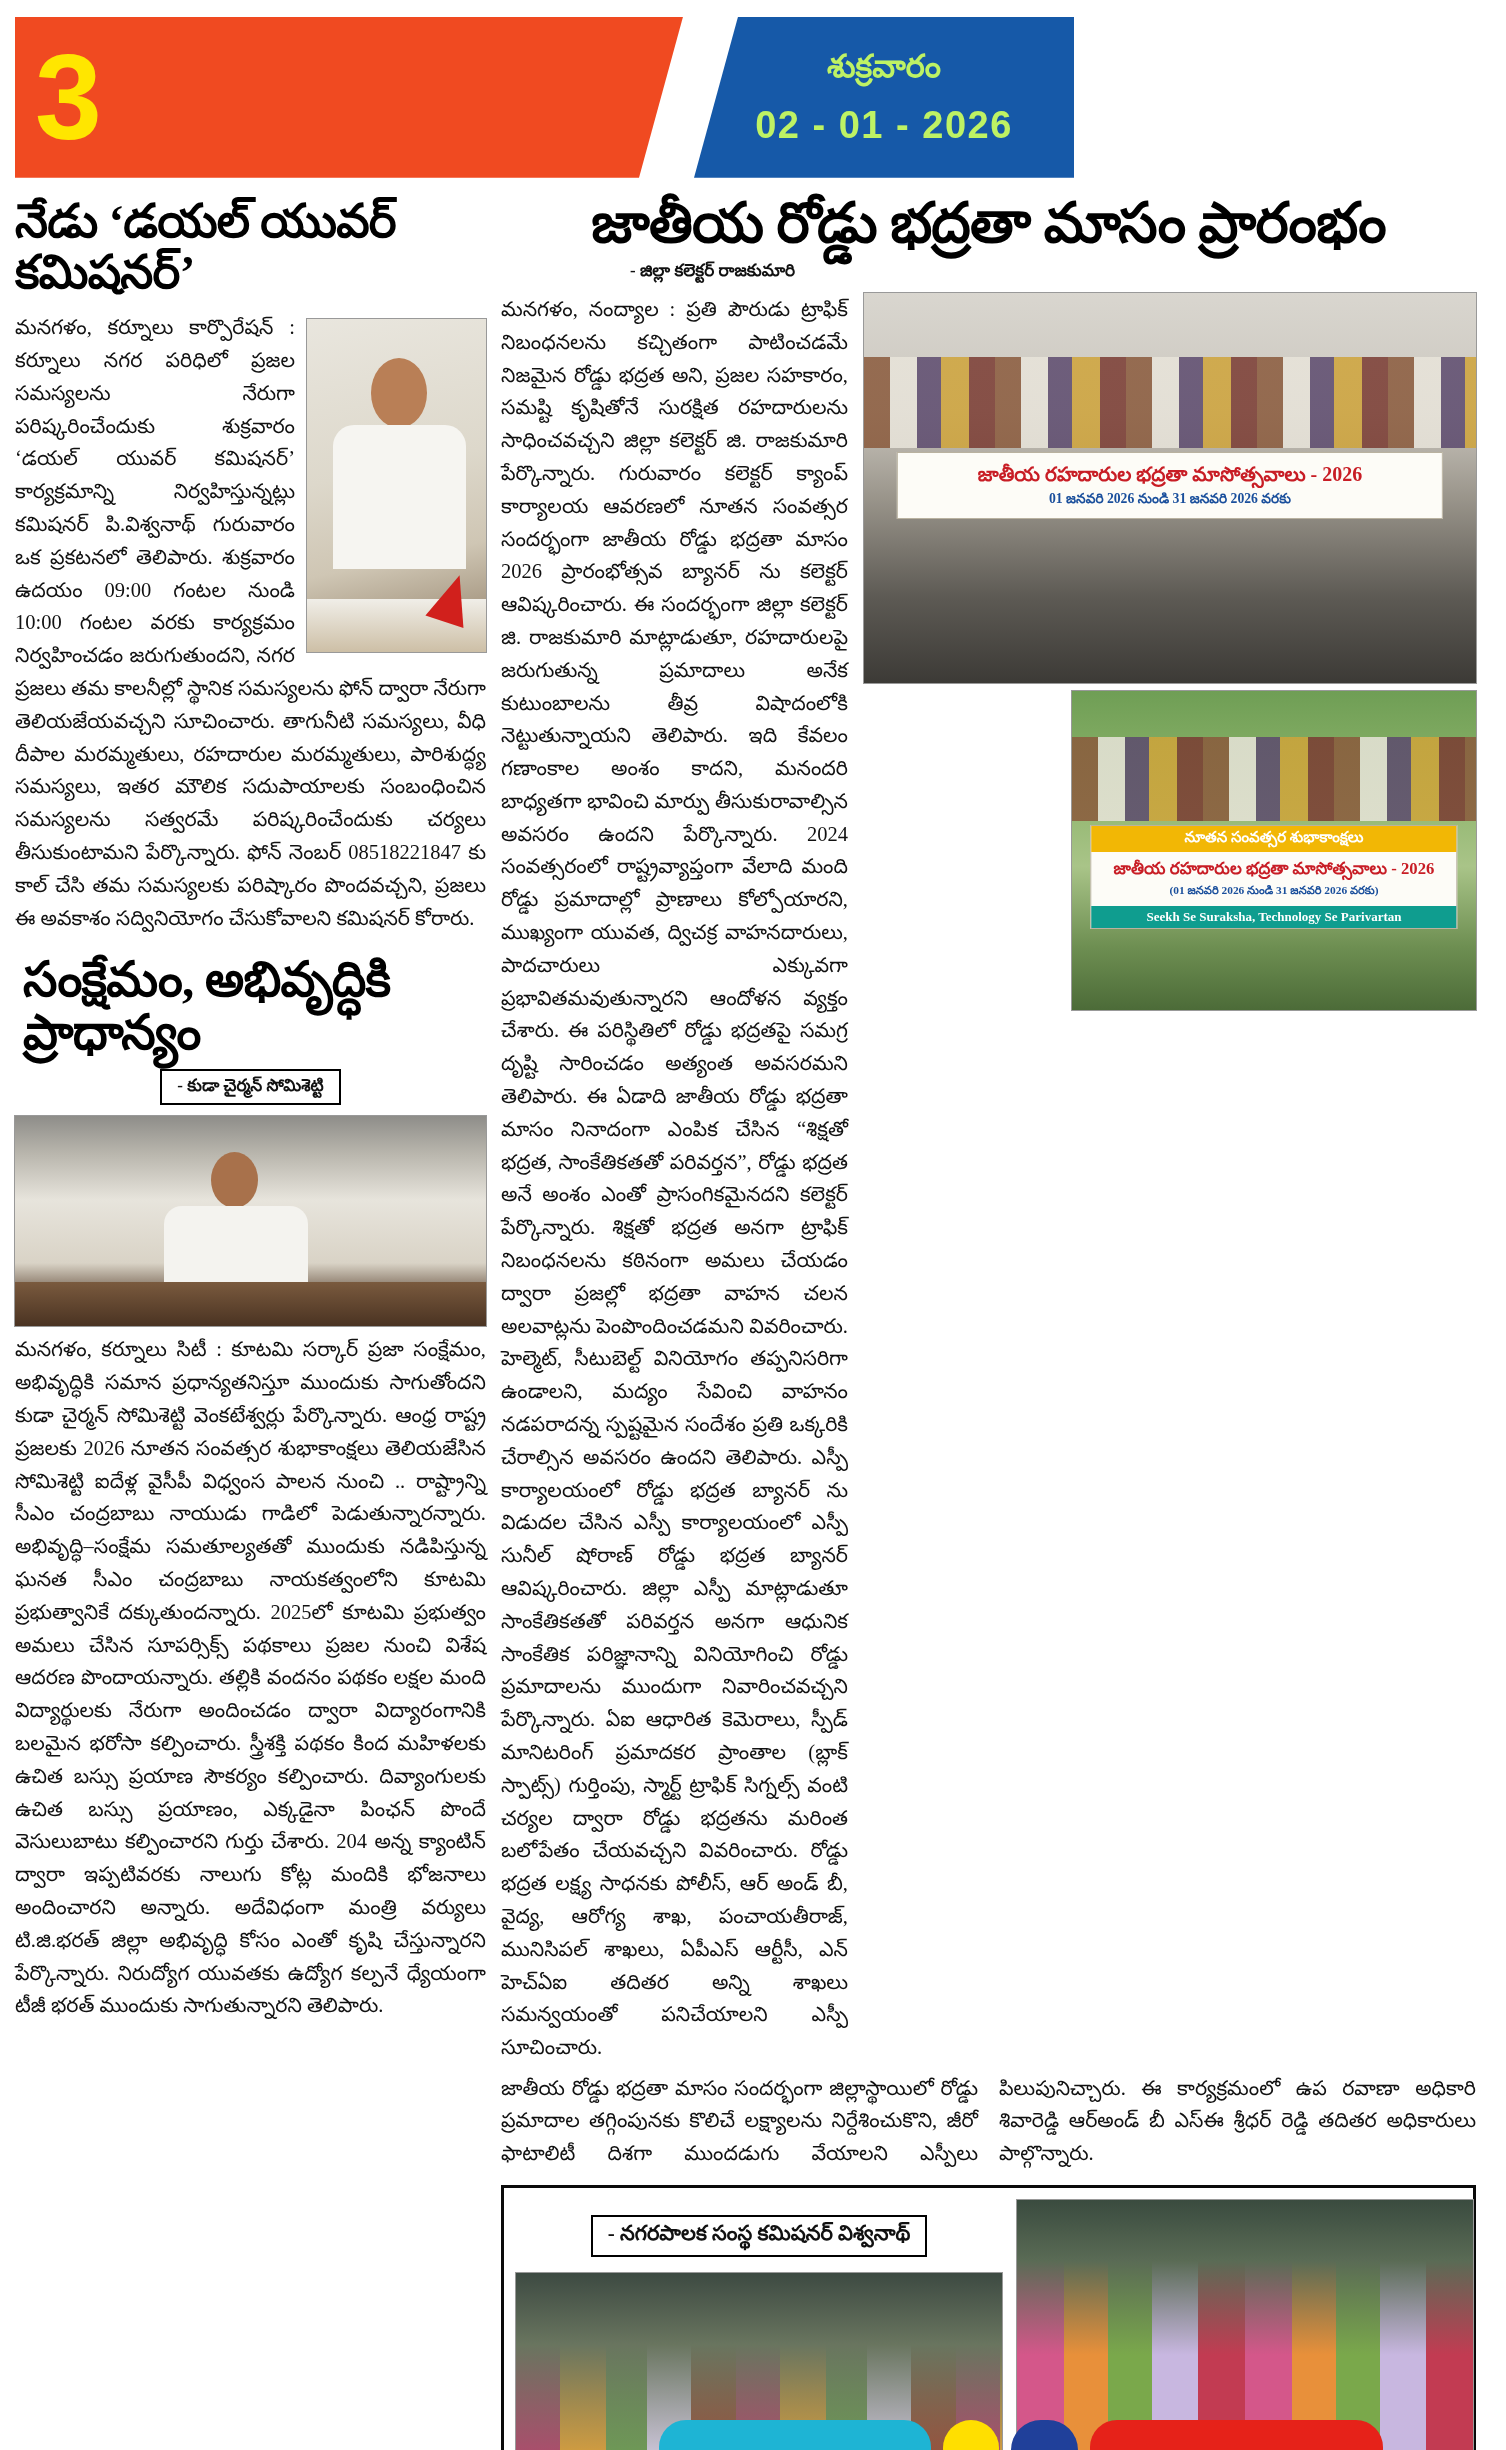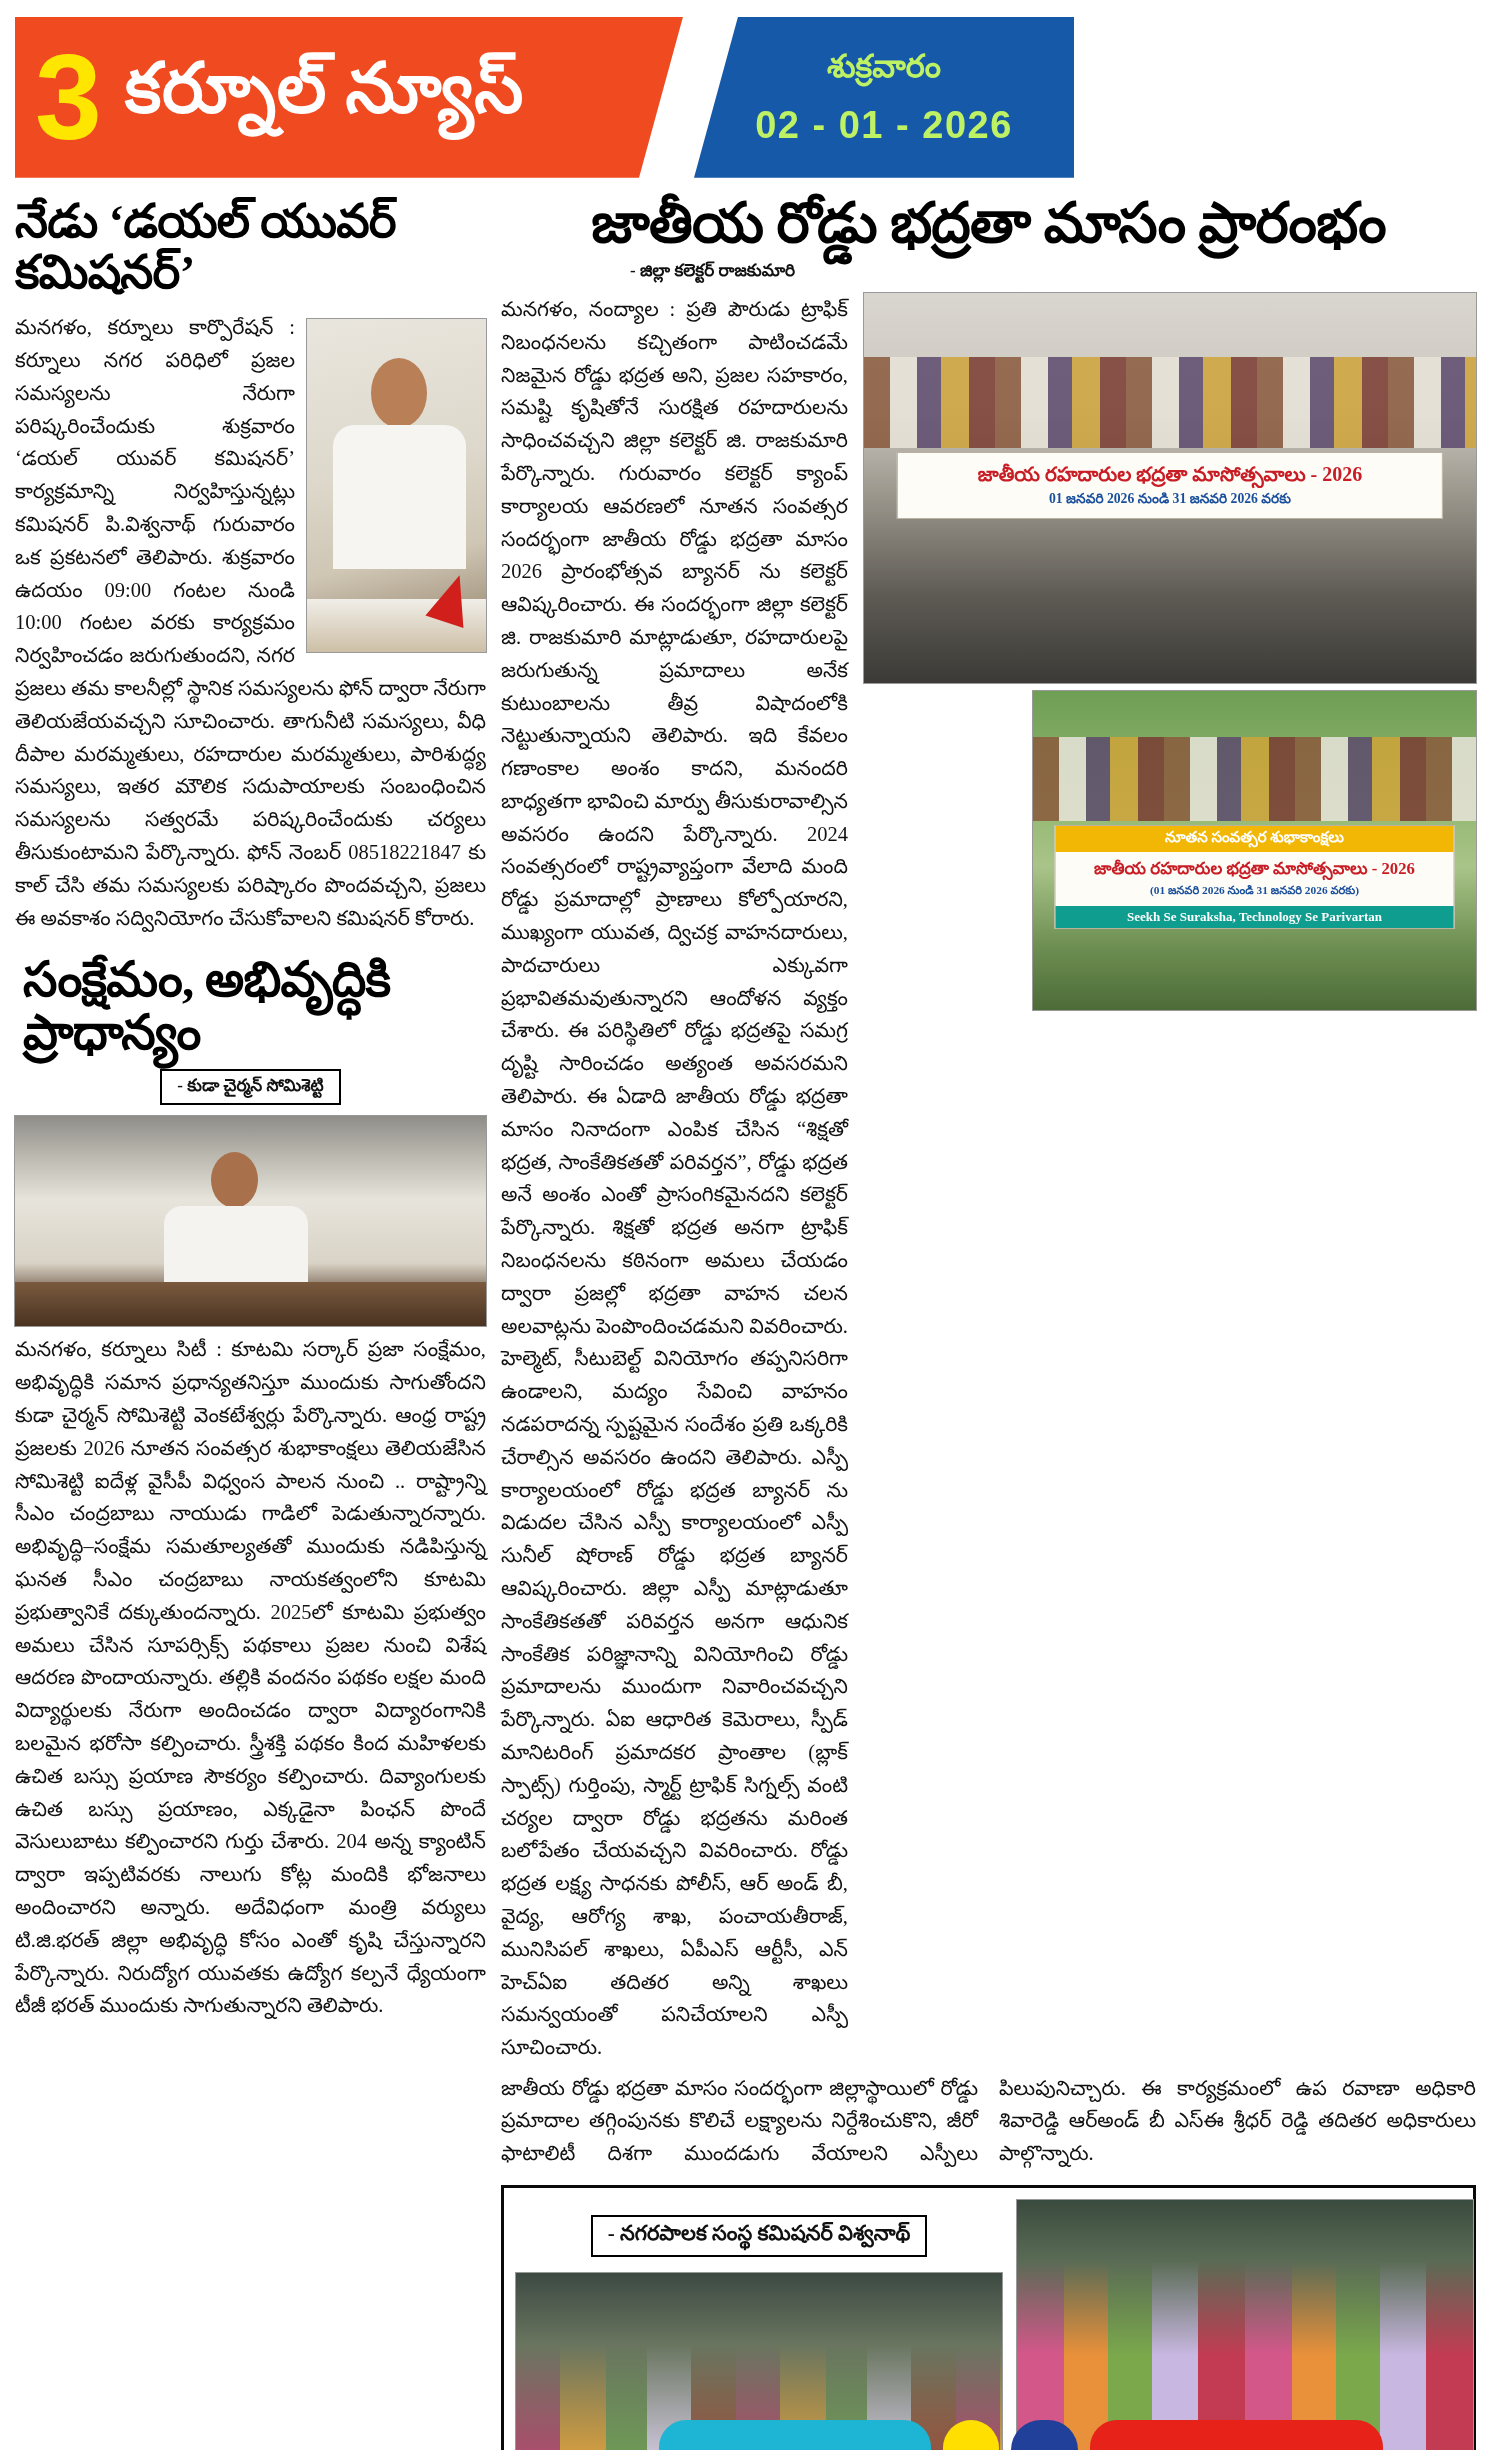--- a/index.html
+++ b/index.html
@@ -46,21 +46,21 @@
   .ph-commissioner .desk{position:absolute;left:0;bottom:0;width:100%;height:53px;background:linear-gradient(180deg,#f0eee8,#cdbfa6);}
   .ph-commissioner .mic{position:absolute;right:13.7px;bottom:29px;width:0;height:0;
       border-left:20px solid transparent;border-right:20px solid transparent;border-bottom:49px solid #d1201c;transform:rotate(18deg);}
   .ph-somisetty{width:471px;height:210px;margin:10.6px 0 7.6px 0;
       background:linear-gradient(180deg,#8e8d89 0%,#b9b6ad 18%,#e7e4dc 40%,#d9d3c6 70%,#5d4634 88%,#3f2e1f 100%);}
   .ph-somisetty .head{position:absolute;left:196px;top:36px;width:47px;height:56px;border-radius:50%;background:#a8714b;}
   .ph-somisetty .shirt{position:absolute;left:149px;top:90px;width:144px;height:76px;border-radius:18px 18px 0 0;background:#f4f3ef;}
   .ph-somisetty .desk{position:absolute;left:0;bottom:0;width:100%;height:44px;background:linear-gradient(180deg,#7a5a3e,#4a3322);}
   .ph-banner1{width:612px;height:390px;background:
       linear-gradient(180deg,#d9d6cf 0%,#cbc7bf 30%,#9b968c 52%,#5d5a54 78%,#3c3a36 100%);}
-  .ph-banner2{width:443px;height:319px;background:
+  .ph-banner2{width:404px;height:319px;background:
       linear-gradient(180deg,#6f9e55 0%,#8db46b 30%,#a9c488 55%,#6e8f52 80%,#4c6b38 100%);}
   .crowd{position:absolute;left:0;top:64px;width:100%;height:91px;opacity:.85;
       background:repeating-linear-gradient(90deg,#8a5a3c 0 26px,#e8e4da 26px 53px,#5c4a6e 53px 77px,#cfa43a 77px 105px,#7a3b32 105px 131px);}
   .crowd2{top:46px;height:84px;}
   .banner-card{position:absolute;left:50%;transform:translateX(-50%);top:159px;width:86%;background:#fdfcf7;
       border:1.5px solid #b9b2a0;padding:7.6px 9px;text-align:center;}
   .banner-card .bt1{color:#c81d25;font-size:20px;font-weight:bold;line-height:1.3;}
   .banner-card .bt2{color:#1a4f9c;font-size:13.7px;font-weight:bold;margin-top:4.6px;}
   .banner2-card{top:134px;}
   .banner2-card .btop{background:#f2b705;color:#fff;font-size:15px;font-weight:bold;padding:3px 0;margin:-7.6px -9px 6px -9px;}
@@ -92,21 +92,20 @@
   .clearfix::after{content:"";display:block;clear:both;}
 </style>
 </head>
 <body>
 
 <div class="page">
 
   <div class="header">
     <div class="hdr-orange">
       <span class="hdr-num">3</span>
-      <span class="hdr-title">కర్నూల్ న్యూస్</span>
     </div>
     <div class="hdr-blue">
       <span class="hdr-week">శుక్రవారం</span>
       <span class="hdr-date">02 - 01 - 2026</span>
     </div>
   </div>
 
   <div class="main">
 
     <div>

